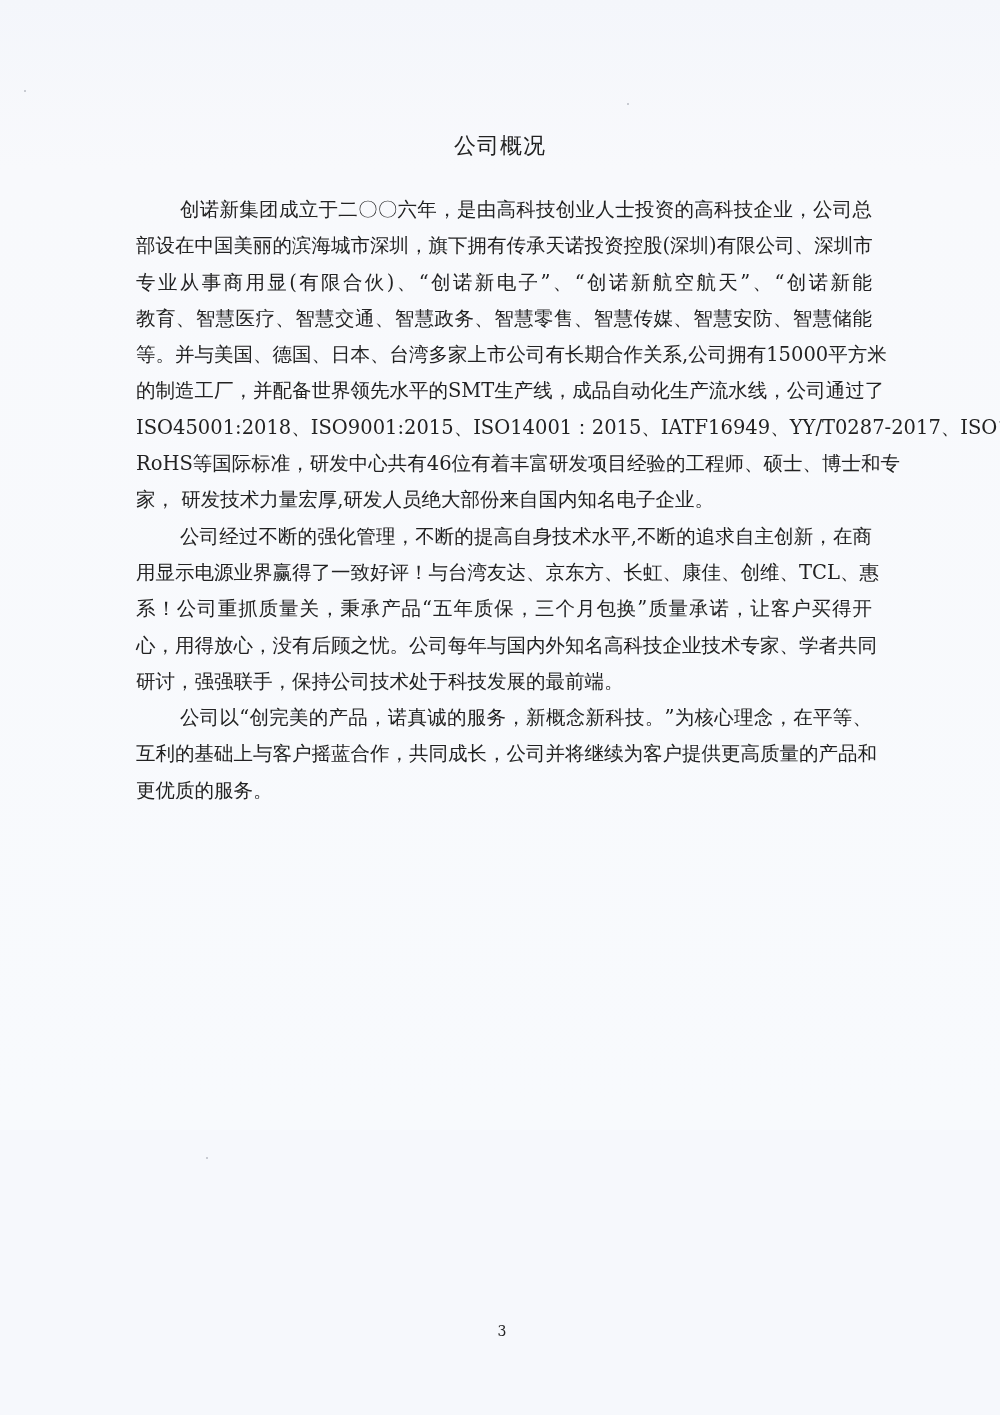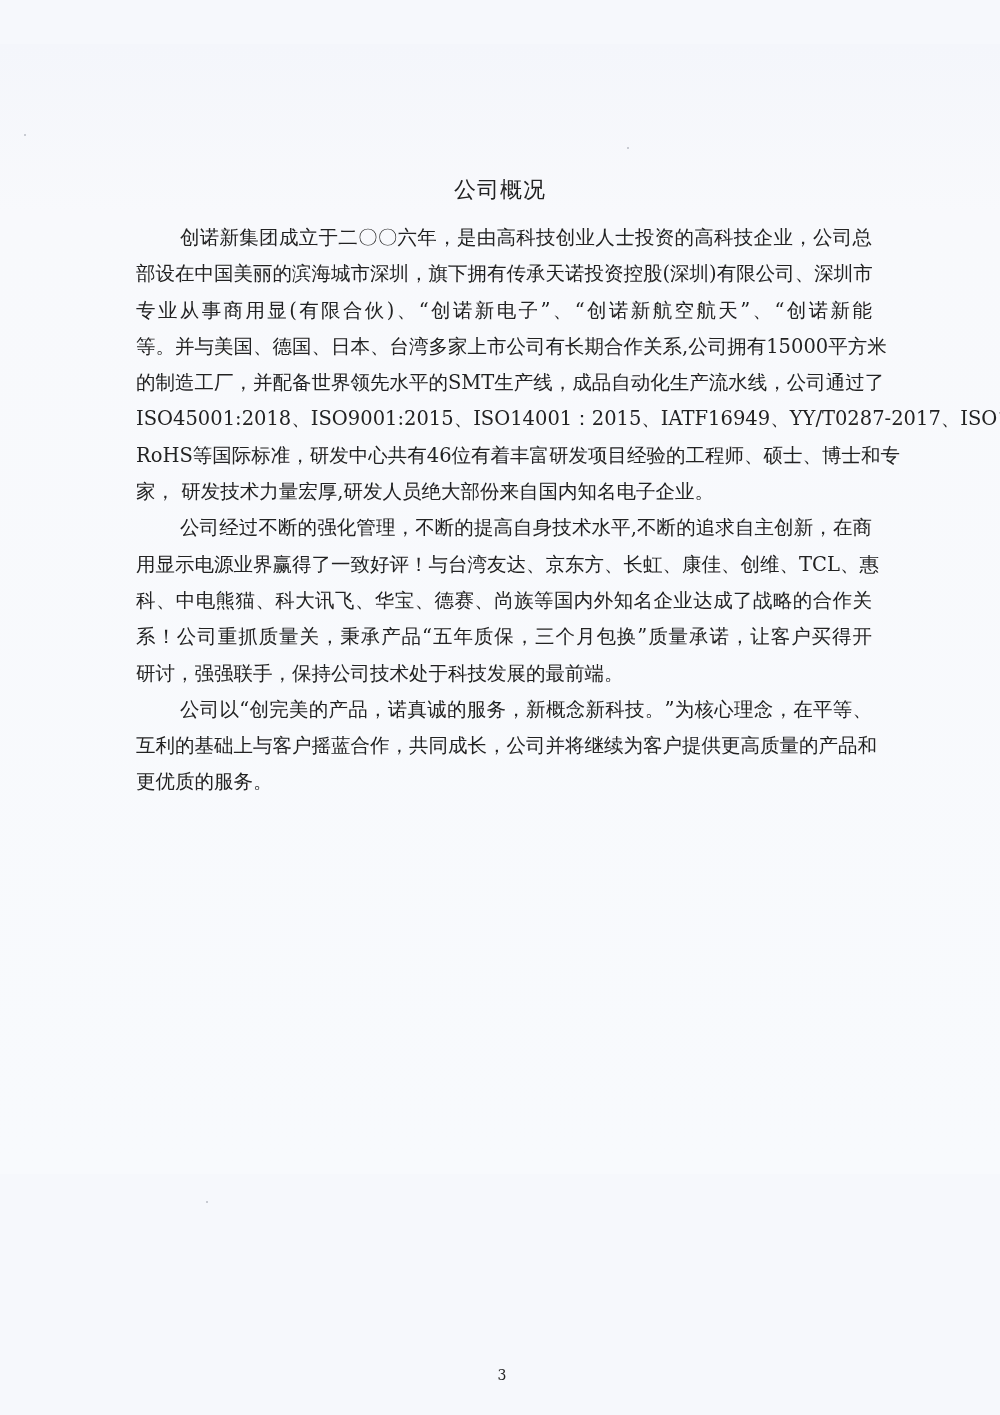--- a/index.html
+++ b/index.html
@@ -14,37 +14,36 @@
       overflow: hidden;
       font-family: "DejaVu Serif", "Liberation Serif", serif;
       color: #1e1e22;
     }
     .page {
       position: absolute;
       left: 0; top: 0;
       width: 1000px;
       height: 1130px;
       background: linear-gradient(180deg, #f4f6fb 0%, #f8f9fc 15%, #f8fafd 100%);
-      margin-top: 44px;
     }
     .title {
       position: absolute;
       top: 131px;
       left: 0;
       width: 1000px;
       text-align: center;
       font-size: 22px;
       letter-spacing: 1px;
       color: #222;
       padding-left: 0;
     }
     .body-text {
       position: absolute;
       left: 136px;
-      top: 176px;
+      top: 192px;
       width: 736px;
     }
     .line {
       height: 36.3px;
       line-height: 36.3px;
       font-size: 19.5px;
       white-space: nowrap;
       text-align: justify;
       text-align-last: justify;
       color: #222;
@@ -78,32 +77,33 @@
 <div class="page">
 
   <div class="title">公司概况</div>
 
   <div class="body-text">
 
     <div>
       <div class="line indent">创诺新集团成立于二〇〇六年，是由高科技创业人士投资的高科技企业，公司总</div>
       <div class="line">部设在中国美丽的滨海城市深圳，旗下拥有传承天诺投资控股(深圳)有限公司、深圳市</div>
       <div class="line">专业从事商用显(有限合伙)、“创诺新电子”、“创诺新航空航天”、“创诺新能</div>
+      <div class="line">教育、智慧医疗、智慧交通、智慧政务、智慧零售、智慧传媒、智慧安防、智慧储能</div>
       <div class="line">等。并与美国、德国、日本、台湾多家上市公司有长期合作关系,公司拥有15000平方米</div>
       <div class="line">的制造工厂，并配备世界领先水平的SMT生产线，成品自动化生产流水线，公司通过了</div>
       <div class="line">ISO45001:2018、ISO9001:2015、ISO14001：2015、IATF16949、YY/T0287-2017、ISO13485</div>
       <div class="line">RoHS等国际标准，研发中心共有46位有着丰富研发项目经验的工程师、硕士、博士和专</div>
       <div class="line last">家， 研发技术力量宏厚,研发人员绝大部份来自国内知名电子企业。</div>
     </div>
 
     <div>
       <div class="line indent">公司经过不断的强化管理，不断的提高自身技术水平,不断的追求自主创新，在商</div>
       <div class="line">用显示电源业界赢得了一致好评！与台湾友达、京东方、长虹、康佳、创维、TCL、惠</div>
-      <div class="line">科、中电熊猫、科大讯飞、华宝、德赛、尚族等国内外知名企业达成了战略的合作关</div>
       <div class="line">系！公司重抓质量关，秉承产品“五年质保，三个月包换”质量承诺，让客户买得开</div>
+      <div class="line">心，用得放心，没有后顾之忧。公司每年与国内外知名高科技企业技术专家、学者共同</div>
       <div class="line last">研讨，强强联手，保持公司技术处于科技发展的最前端。</div>
     </div>
 
     <div>
       <div class="line indent">公司以“创完美的产品，诺真诚的服务，新概念新科技。”为核心理念，在平等、</div>
       <div class="line">互利的基础上与客户摇蓝合作，共同成长，公司并将继续为客户提供更高质量的产品和</div>
       <div class="line last">更优质的服务。</div>
     </div>
   </div>
 

